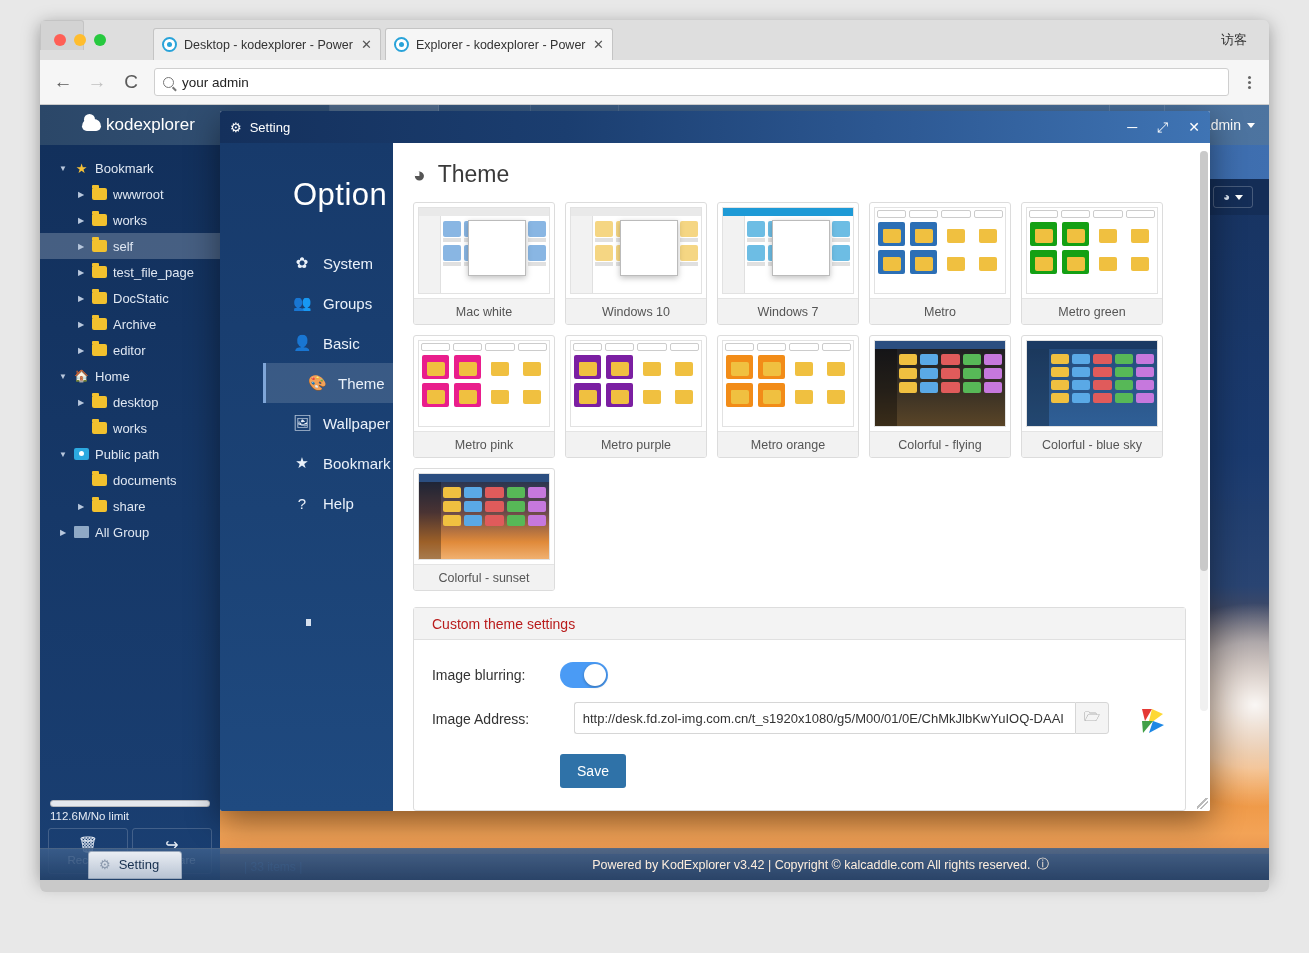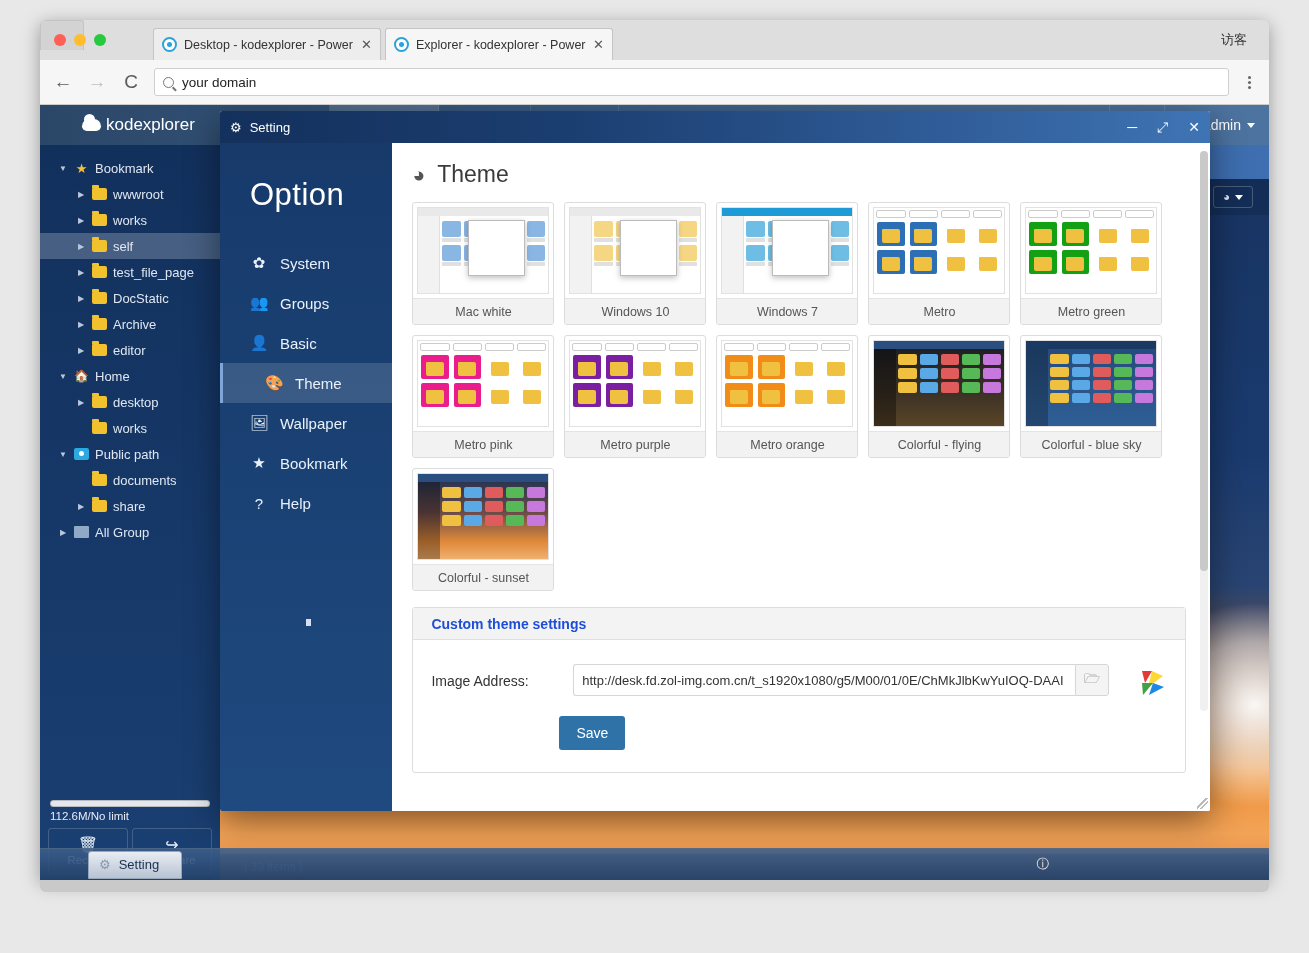--- a/index.html
+++ b/index.html
@@ -138,21 +138,21 @@
     display:flex; flex-direction:column;
   }
   #mtitle {
     height: 32px; background: linear-gradient(to right,#14305c 0%, #1b3e70 35%, #2e5a95 70%, #3f74b4 100%);
     color:#fff; display:flex; align-items:center; padding-left:10px; gap:8px; font-size:13px; position:relative;
   }
   #mtitle .winbtns { position:absolute; right:10px; top:0; height:32px; display:flex; align-items:center; gap:20px; color:#fff; font-size:14px;}
   #mbody { flex:1 1 auto; display:flex; min-height:0; }
   #moption {
     width: 175px; background: linear-gradient(to bottom, #173A6B 0%, #1b4275 55%, #1f4a80 100%);
-    color:#fff; padding-top: 34px; position:relative;
+    color:#fff; padding-top: 34px; position:relative;padding-left:43px;
   }
   #optitle { font-size: 31px; font-weight: 300; padding-left: 30px; letter-spacing: .5px; margin-bottom: 30px;}
   .opitem { display:flex; align-items:center; gap:12px; height:40px; padding-left:30px; font-size:15px; color:#eaf1fa; }
   .opitem .oi { width:18px; text-align:center; font-size:15px; }
   .opitem.sel { background: rgba(255,255,255,.14); border-left:3px solid #7fa6d8; padding-left:27px; }
   .opitem.sub { padding-left: 45px; font-size:15px; }
   .opitem.sub.sel { padding-left: 42px; }
   #opdot { position:absolute; left:86px; top:476px; width:5px; height:7px; background:#d6e0ee; }
 
   #mcontent { flex:1 1 auto; background:#fff; overflow:hidden; position:relative; padding: 18px 24px 0 20px; }
@@ -173,21 +173,21 @@
   .ms .cell { height:16px; border-radius:2px; }
   .ms .lbl { height:4px; margin-top:1px; background:rgba(0,0,0,.12); }
   .ms .dlg { position:absolute; left:38%; top:14%; width:44%; height:66%; background:#fff; border:1px solid #bbb; box-shadow:0 2px 6px rgba(0,0,0,.25);}
   .ms .toolrow { position:absolute; left:2px; right:2px; top:1px; height:10px; display:flex; gap:3px; align-items:center; }
   .ms .tchip { height:8px; flex:1; background:#fff; border:1px solid #ccc; border-radius:2px; }
   .ms .icons { position:absolute; left:3px; right:3px; top:14px; display:grid; grid-template-columns:repeat(4,1fr); gap:4px 5px; }
   .ms .ic { height:24px; border-radius:2px; display:flex; align-items:flex-end; justify-content:center; }
   .ms .fold { width:18px;height:14px;background:#f0c040;border-radius:1px 2px 2px 2px; margin-bottom:3px;}
 
   #custombox { margin-top: 16px; border:1px solid #ddd; border-radius:3px; background:#fff; }
-  #customhead { height:32px; background:#f3f3f3; border-bottom:1px solid #e0e0e0; display:flex; align-items:center; padding-left:18px; font-size:14px; color:#1d4ed8; font-weight:bold;}
+  #customhead { height:32px; background:#f3f3f3; border-bottom:1px solid #e0e0e0; display:flex; align-items:center; padding-left:18px; font-size:14px; color:#b91c1c; font-weight:normal;}
   #customrows { padding: 16px 18px 22px; }
   .crow { display:flex; align-items:center; min-height:38px; }
   .clab { width: 128px; font-size:14px; color:#333; }
   .radio { width:22px; height:22px; border-radius:50%; background:#ededed; border:1px solid #dcdcdc; display:inline-flex; align-items:center; justify-content:center; flex:0 0 auto;}
   .radio.on { background:#3b96f2; border-color:#3b96f2; color:#fff; font-size:13px; }
   .ropt { display:flex; align-items:center; gap:11px; margin-right:30px; font-size:14px; color:#333;}
   .toggle { width:48px; height:26px; border-radius:14px; background:#4a9bf5; position:relative; flex:0 0 auto;}
   .toggle .knob { position:absolute; right:2px; top:2px; width:22px; height:22px; border-radius:50%; background:#fff; box-shadow:0 1px 3px rgba(0,0,0,.3);}
   #addrwrap { display:flex; align-items:stretch; width: 545px; }
   #addrinput { flex:1 1 auto; height:32px; border:1px solid #d6d6d6; border-right:none; border-radius:3px 0 0 3px;
@@ -236,21 +236,21 @@
     <div id="tabstub"></div>
     <div id="guest">访客</div>
   </div>
 
   <div id="omnibar">
     <span class="navbtn">←</span>
     <span class="navbtn dim">→</span>
     <span class="navbtn">C</span>
     <div id="urlbox">
       <span class="mag"></span>
-      <span>your domain</span>
+      <span>your admin</span>
     </div>
     <span id="kebab">
         <i></i>
         <i></i>
         <i></i>
       </span>
   </div>
 
   <div id="page">
     <div id="wallpaper">
@@ -999,20 +999,26 @@
                   </div>
                 </div>
                 <div class="thlabel">Colorful - sunset</div>
               </div>
             </div>
 
           <div id="custombox">
             <div id="customhead">Custom theme settings</div>
             <div id="customrows">
 
+              <div class="crow">
+                <div class="clab">Image blurring:</div>
+                <span class="toggle">
+                    <span class="knob"></span>
+                  </span>
+              </div>
 
               <div class="crow" style="align-items:flex-start;margin-top:8px;gap:16px;">
                 <div class="clab" style="padding-top:9px;">Image Address:</div>
                 <div id="addrwrap">
                   <div id="addrinput">http://desk.fd.zol-img.com.cn/t_s1920x1080/g5/M00/01/0E/ChMkJlbKwYuIOQ-DAAI</div>
                   <div id="addrbtn">
                     <span>🗁</span>
                   </div>
                 </div>
                 <span id="kodlogo">
@@ -1036,19 +1042,20 @@
         </div>
       <div id="mresize"></div>
     </div>
 
     <div id="taskbar">
       <div id="tbapp">
         <span class="gi">⚙</span>
         <span>Setting</span>
       </div>
       <div id="footer">
+        <span>Powered by KodExplorer v3.42 | Copyright © kalcaddle.com All rights reserved.</span>
         <span>ⓘ</span>
       </div>
     </div>
 
   </div>
 </div>
 <div id="botbar"></div>
 
 </body></html>

